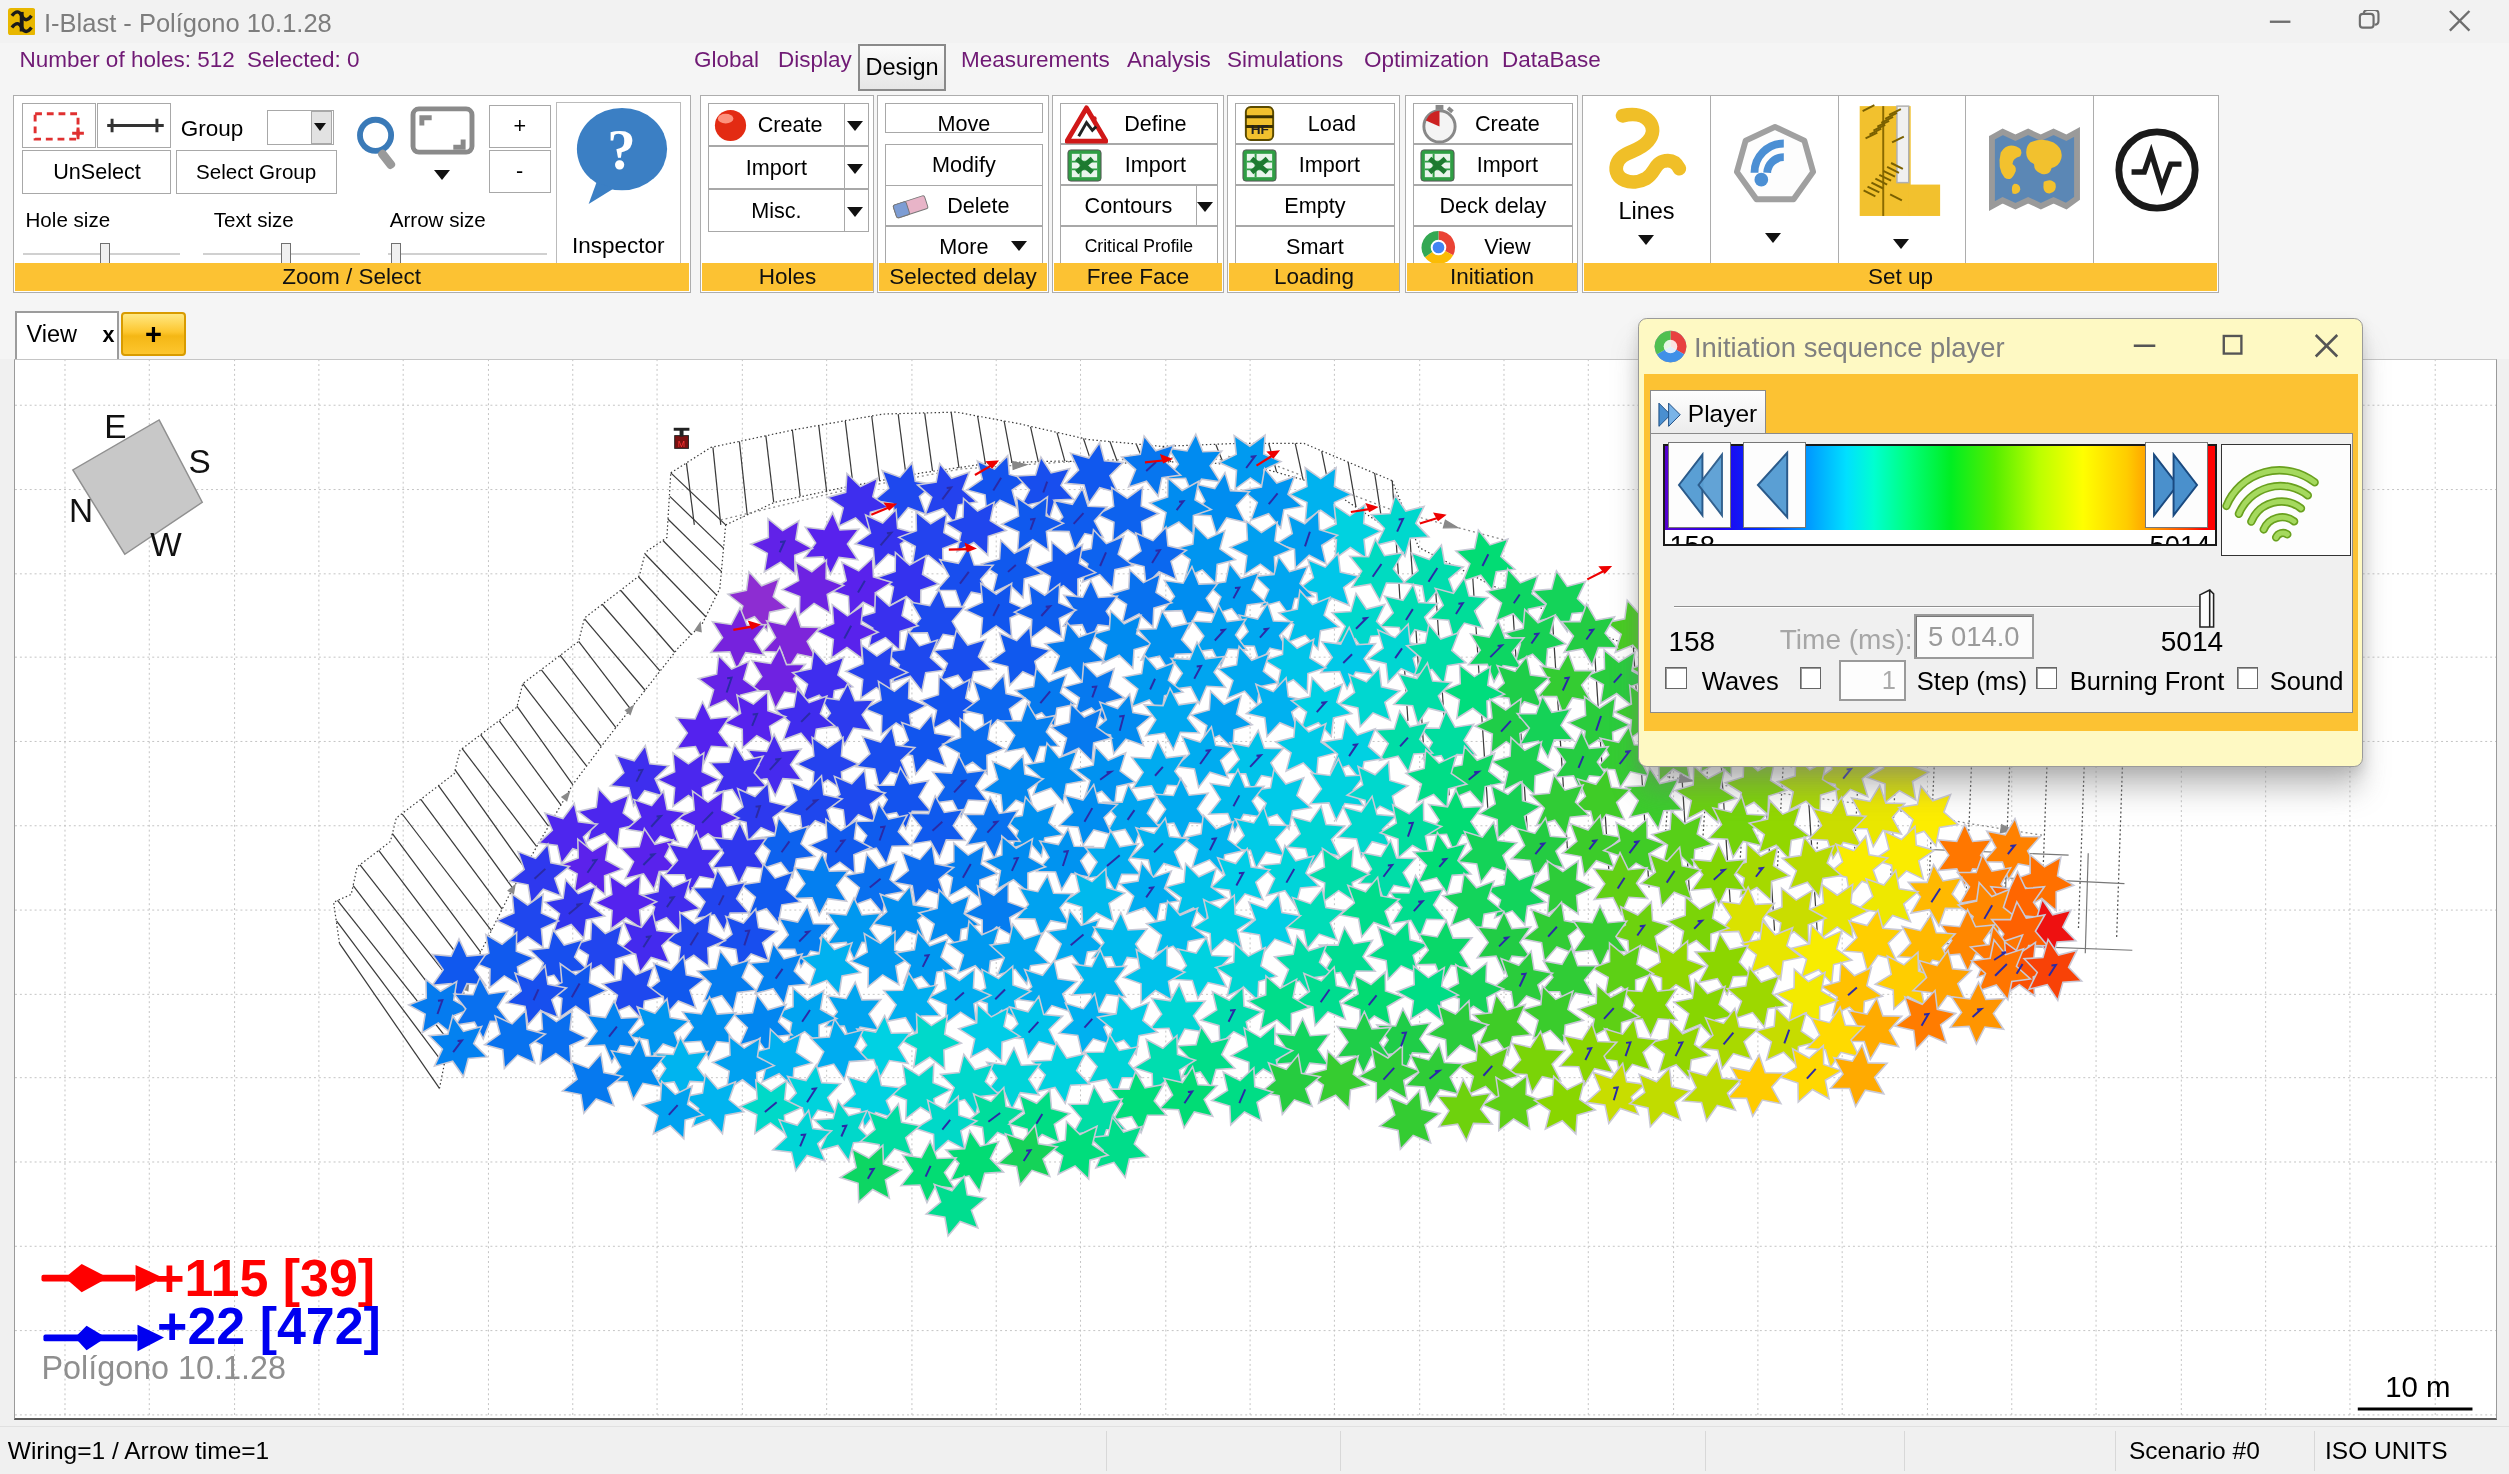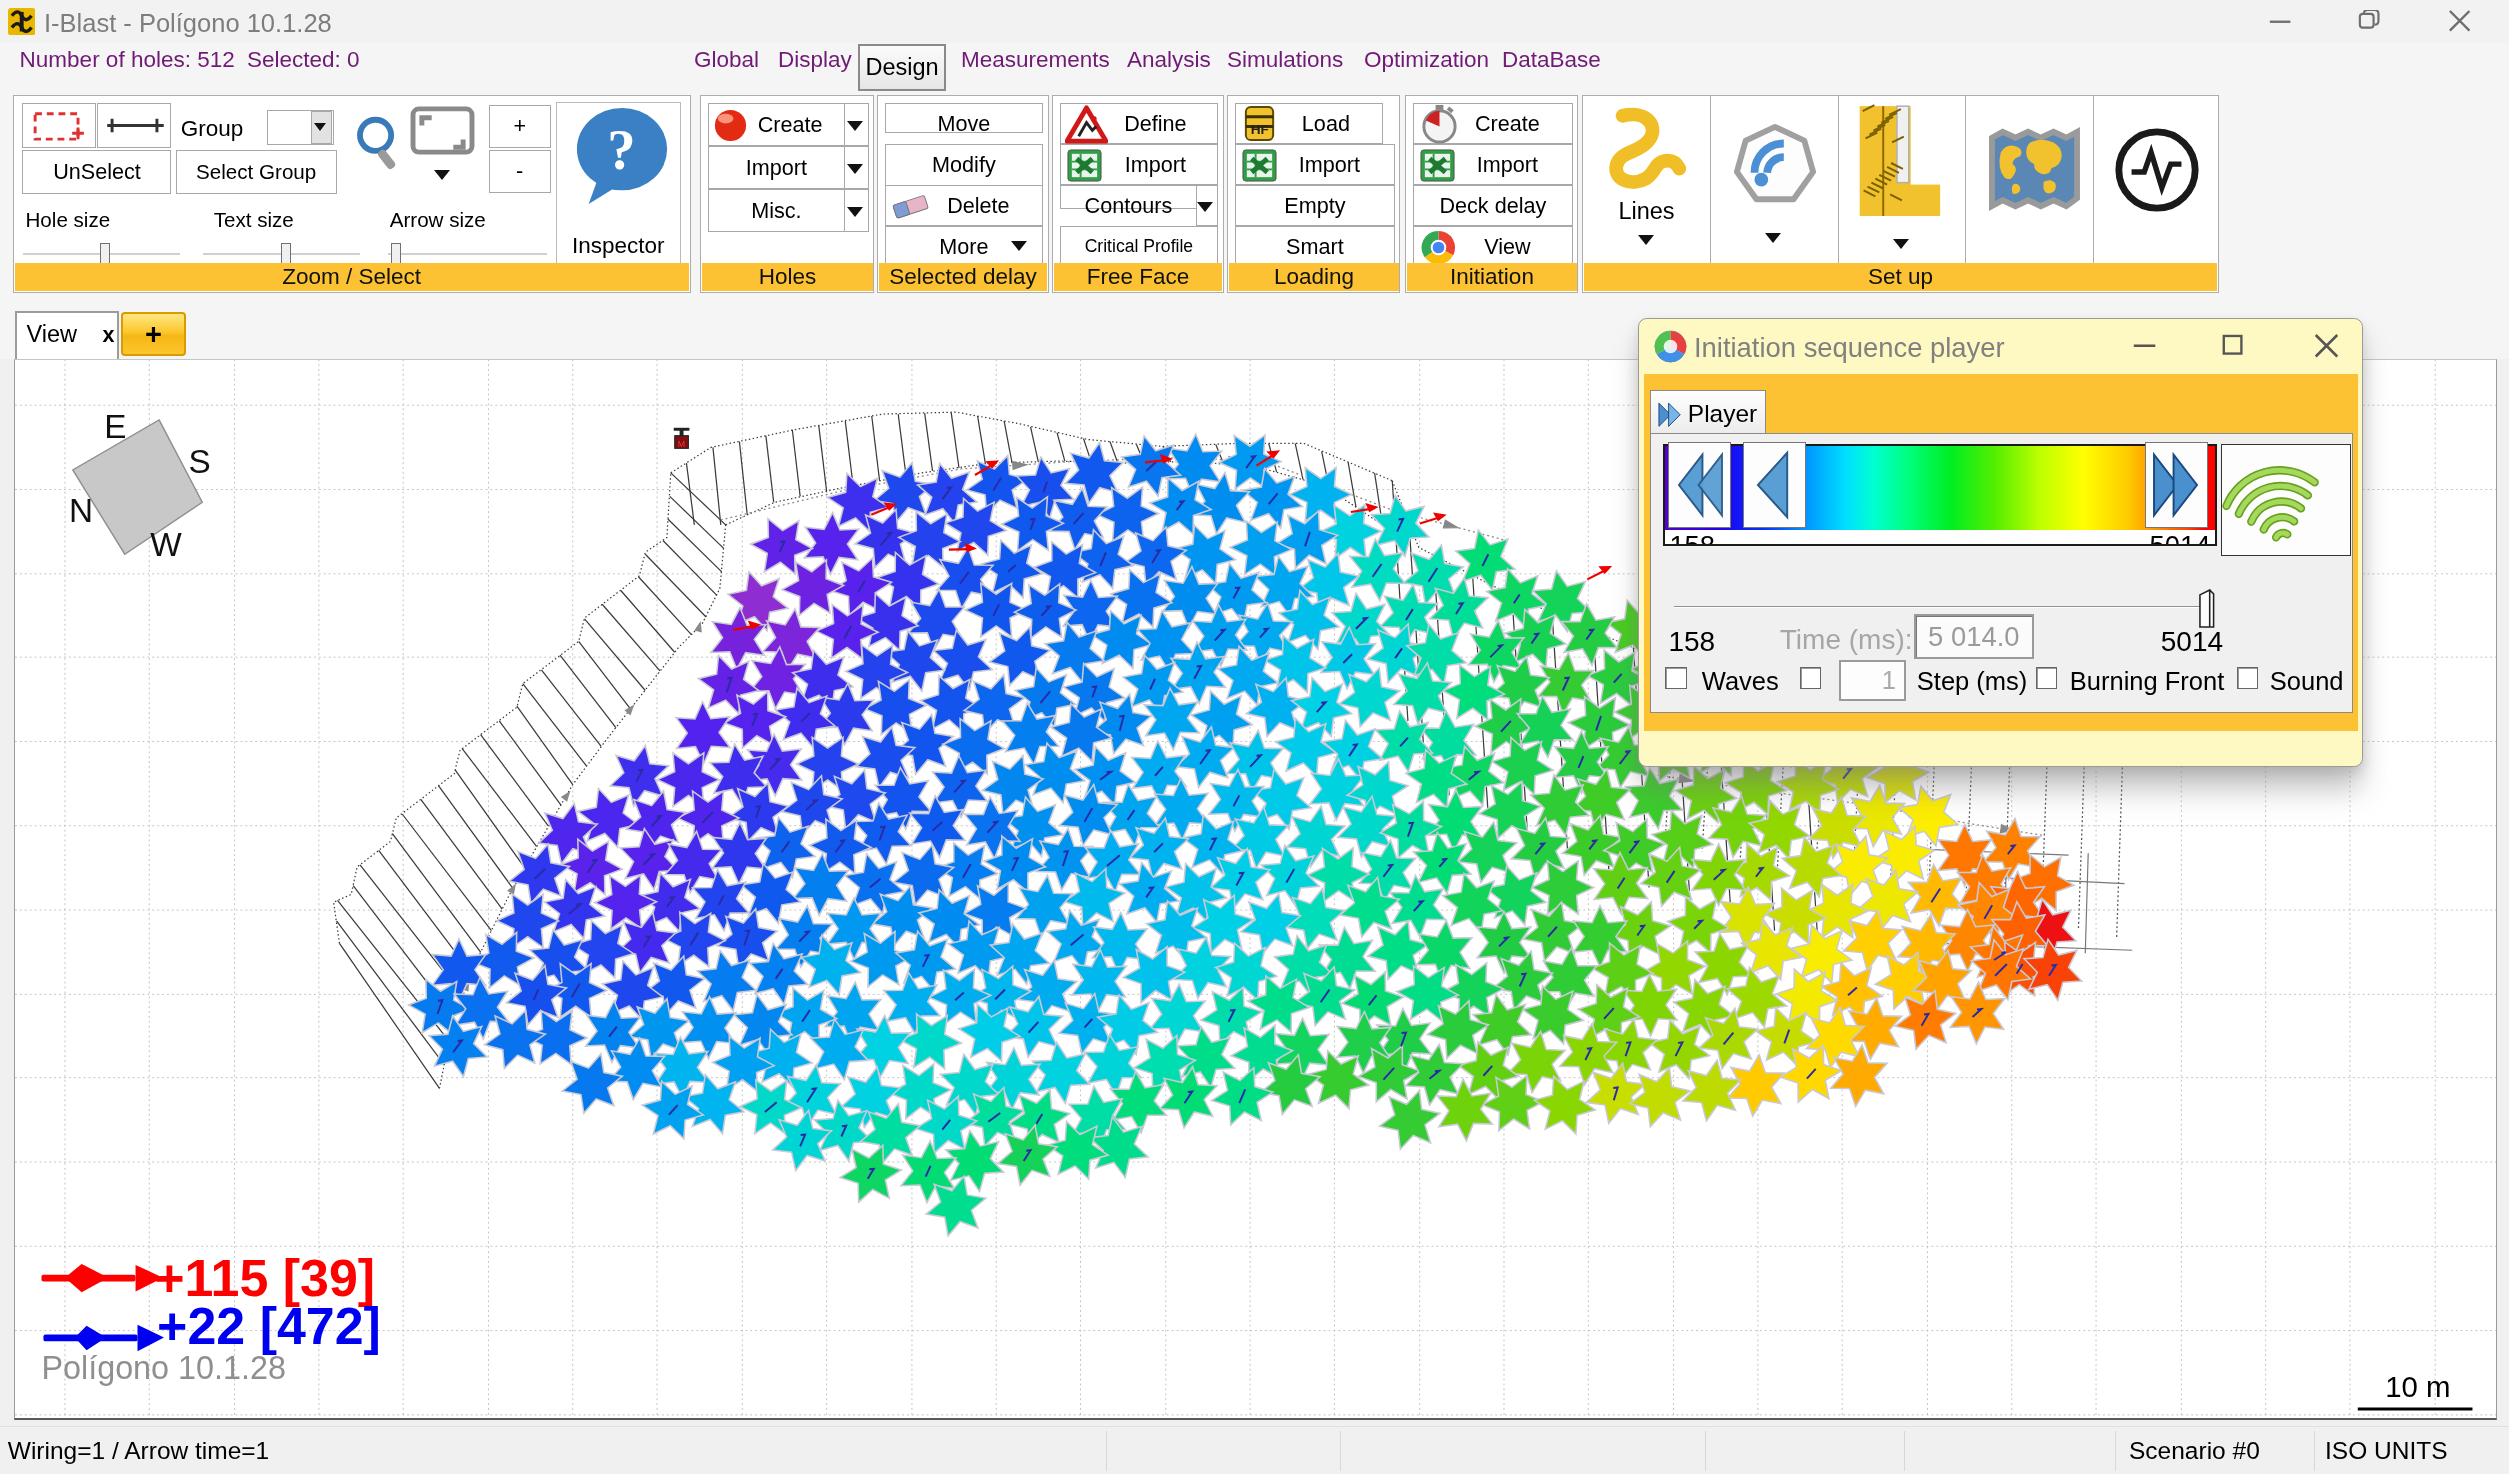--- a/index.html
+++ b/index.html
@@ -175,28 +175,28 @@
         <path d="M14 32 L22 18 L28 26 L32 22" stroke="#222" stroke-width="3" fill="none"></path>
         <circle cx="30" cy="14" r="2.5" fill="#d01818"></circle>
       </svg>
       <div class="rbtn" style="left:6.9px;top:48px;width:158px;height:41px;line-height:39px;padding-left:33px">Import</div>
       <svg class="abs" style="left:11.8px;top:51px" width="39" height="37" viewBox="0 0 40 38">
         <rect x="3" y="3" width="34" height="32" rx="3" fill="#2f9e44" stroke="#555"></rect>
         <rect x="7" y="7" width="26" height="24" fill="#e9f5ec"></rect>
         <path d="M7 15 h26 M7 23 h26 M16 7 v24" stroke="#2f9e44" stroke-width="2"></path>
         <path d="M12 12 L28 26 M28 12 L12 26" stroke="#1d7a30" stroke-width="5"></path>
       </svg>
-      <div class="rbtn" style="left:6.9px;top:89px;width:137px;height:24px;line-height:39px">Contours</div>
+      <div class="rbtn" style="left:6.9px;top:89px;width:137px;height:41px;line-height:39px">Contours</div>
       <div class="rbtn" style="left:143px;top:89px;width:21.6px;height:41px"></div>
       <div class="dd" style="left:144px;top:106px"></div>
       <div class="rbtn" style="left:6.9px;top:130px;width:158px;height:41px;line-height:39px;font-size:17.6px">Critical Profile</div>
       <div class="gstrip" style="width:168px">Free Face</div>
     </div>
     <div class="grp" style="left:1227px;width:173px">
-      <div class="rbtn" style="left:6.9px;top:6.9px;width:148px;height:41px;line-height:39px;padding-left:34px">Load</div>
+      <div class="rbtn" style="left:6.9px;top:6.9px;width:160px;height:41px;line-height:39px;padding-left:34px">Load</div>
       <svg class="abs" style="left:11.8px;top:6.9px" width="39" height="41" viewBox="0 0 40 42">
         <rect x="6" y="4" width="28" height="34" rx="5" fill="#f2c12e" stroke="#5a4a00" stroke-width="2"></rect>
         <path d="M6 14 h28 M6 24 h28" stroke="#3a3000" stroke-width="3"></path>
         <text x="11" y="32" font-size="14" font-weight="bold" fill="#222" font-family="Liberation Sans">HF</text>
       </svg>
       <div class="rbtn" style="left:6.9px;top:48px;width:160px;height:41px;line-height:39px;padding-left:29px">Import</div>
       <svg class="abs" style="left:11.8px;top:51px" width="39" height="37" viewBox="0 0 40 38">
         <rect x="3" y="3" width="34" height="32" rx="3" fill="#2f9e44" stroke="#555"></rect>
         <rect x="7" y="7" width="26" height="24" fill="#e9f5ec"></rect>
         <path d="M7 15 h26 M7 23 h26 M16 7 v24" stroke="#2f9e44" stroke-width="2"></path>

